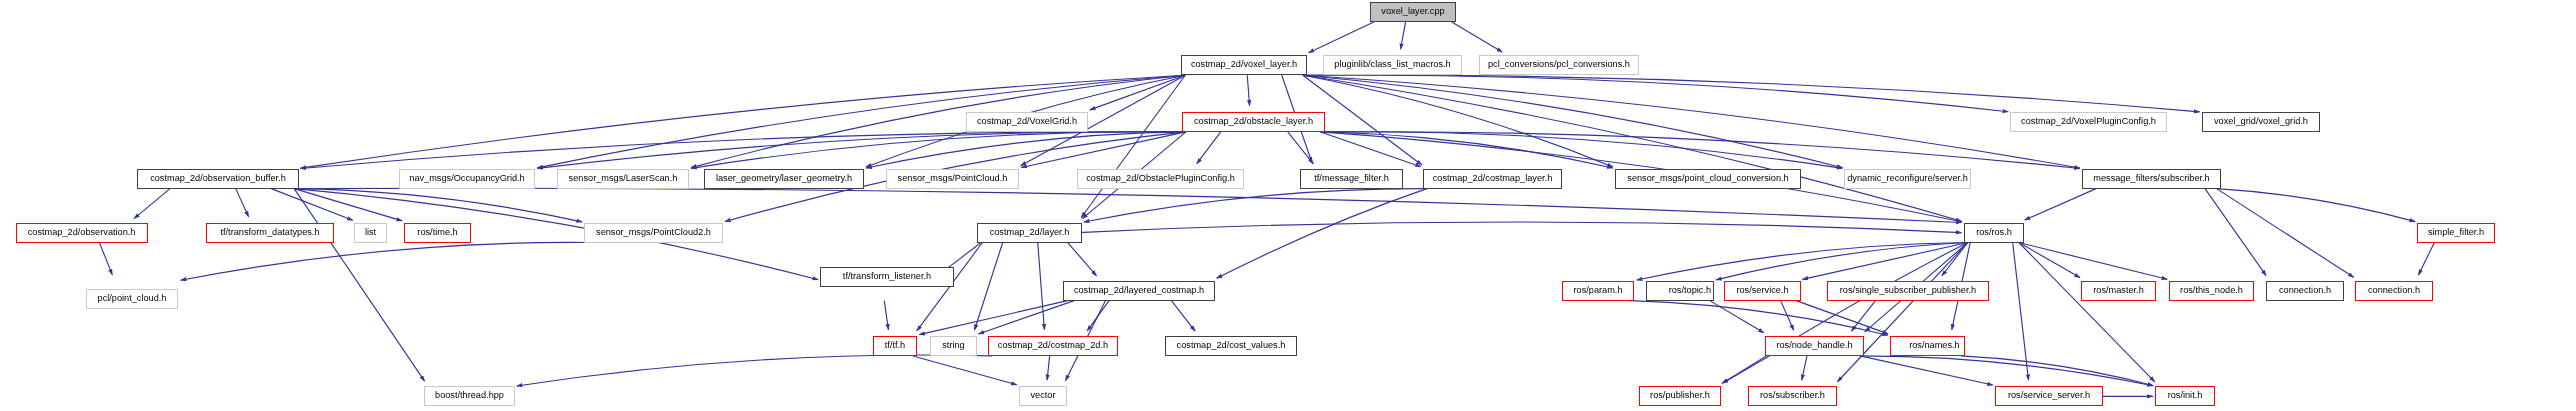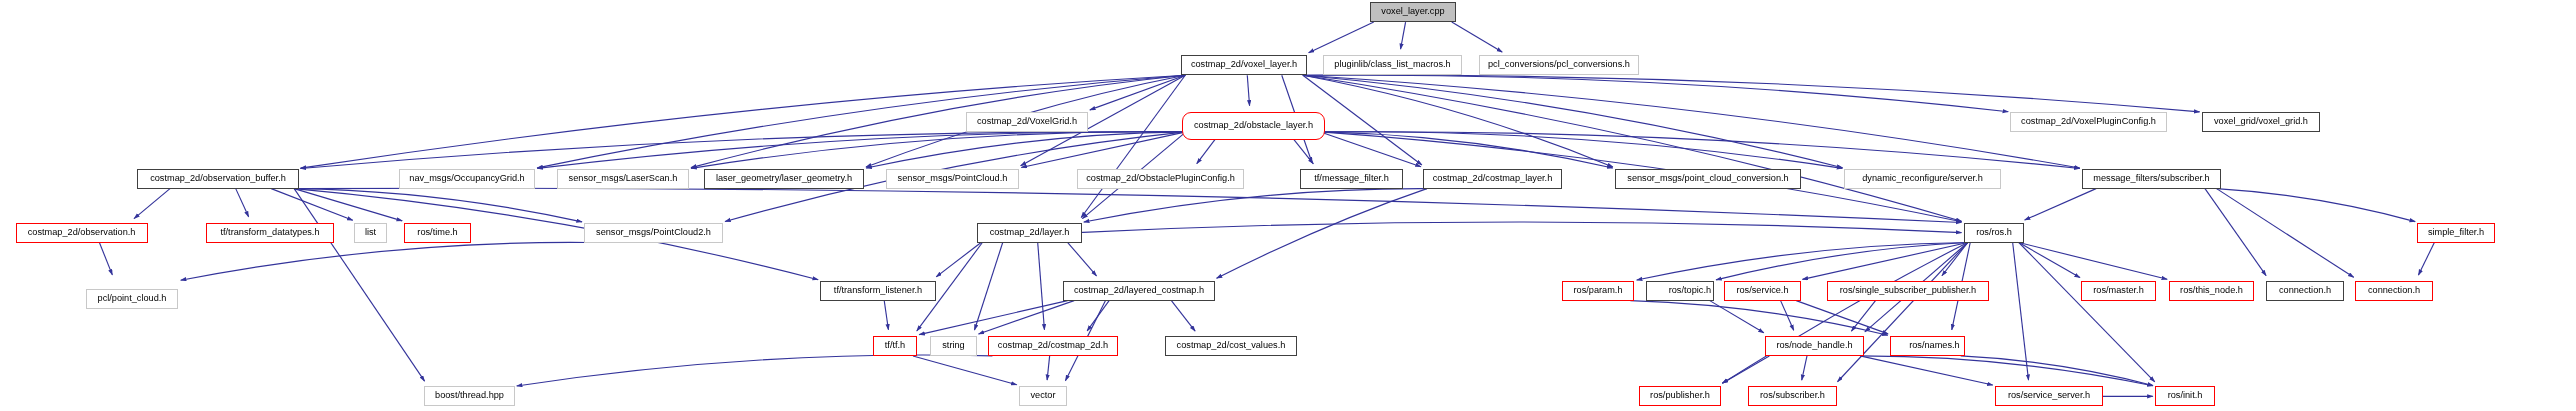--- a/index.html
+++ b/index.html
@@ -144,21 +144,21 @@
     </div>
     <div class="node grey" style="left: 1323px; top: 55px; width: 139px; height: 20px;">
       <span>pluginlib/class_list_macros.h</span>
     </div>
     <div class="node grey" style="left: 1479px; top: 55px; width: 160px; height: 20px;">
       <span>pcl_conversions/pcl_conversions.h</span>
     </div>
     <div class="node grey" style="left: 966px; top: 112px; width: 122px; height: 20px;">
       <span>costmap_2d/VoxelGrid.h</span>
     </div>
-    <div class="node red" style="left: 1182px; top: 112px; width: 143px; height: 28px; border-radius: 9px;">
+    <div class="node red" style="left: 1182px; top: 112px; width: 143px; height: 20px;">
       <span>costmap_2d/obstacle_layer.h</span>
     </div>
     <div class="node grey" style="left: 2010px; top: 112px; width: 157px; height: 20px;">
       <span>costmap_2d/VoxelPluginConfig.h</span>
     </div>
     <div class="node dark" style="left: 2202px; top: 112px; width: 118px; height: 20px;">
       <span>voxel_grid/voxel_grid.h</span>
     </div>
     <div class="node dark" style="left: 137px; top: 169px; width: 162px; height: 20px;">
       <span>costmap_2d/observation_buffer.h</span>
@@ -180,21 +180,21 @@
     </div>
     <div class="node dark" style="left: 1300px; top: 169px; width: 103px; height: 20px;">
       <span>tf/message_filter.h</span>
     </div>
     <div class="node dark" style="left: 1423px; top: 169px; width: 139px; height: 20px;">
       <span>costmap_2d/costmap_layer.h</span>
     </div>
     <div class="node dark" style="left: 1615px; top: 169px; width: 186px; height: 20px;">
       <span>sensor_msgs/point_cloud_conversion.h</span>
     </div>
-    <div class="node grey" style="left: 1844px; top: 169px; width: 157px; height: 20px; text-align: right;">
+    <div class="node grey" style="left: 1844px; top: 169px; width: 127px; height: 20px; text-align: right;">
       <span>dynamic_reconfigure/server.h</span>
     </div>
     <div class="node dark" style="left: 2082px; top: 169px; width: 139px; height: 20px;">
       <span>message_filters/subscriber.h</span>
     </div>
     <div class="node red" style="left: 15.6px; top: 223px; width: 132px; height: 20px;">
       <span>costmap_2d/observation.h</span>
     </div>
     <div class="node red" style="left: 206px; top: 223px; width: 128px; height: 20px;">
       <span>tf/transform_datatypes.h</span>
@@ -213,21 +213,21 @@
     </div>
     <div class="node dark" style="left: 1964px; top: 223px; width: 60px; height: 20px;">
       <span>ros/ros.h</span>
     </div>
     <div class="node red" style="left: 2417px; top: 223px; width: 78px; height: 20px;">
       <span>simple_filter.h</span>
     </div>
     <div class="node grey" style="left: 86px; top: 281px; width: 92px; height: 20px; margin-top: 8px;">
       <span>pcl/point_cloud.h</span>
     </div>
-    <div class="node dark" style="left: 820px; top: 281px; width: 116px; height: 20px;">
+    <div class="node dark" style="left: 820px; top: 267px; width: 134px; height: 20px;">
       <span>tf/transform_listener.h</span>
     </div>
     <div class="node dark" style="left: 1063px; top: 281px; width: 152px; height: 20px;">
       <span>costmap_2d/layered_costmap.h</span>
     </div>
     <div class="node red" style="left: 1562px; top: 281px; width: 72px; height: 20px;">
       <span>ros/param.h</span>
     </div>
     <div class="node dark" style="left: 1646px; top: 281px; width: 68px; height: 20px; padding-left: 24px;">
       <span>ros/topic.h</span>

